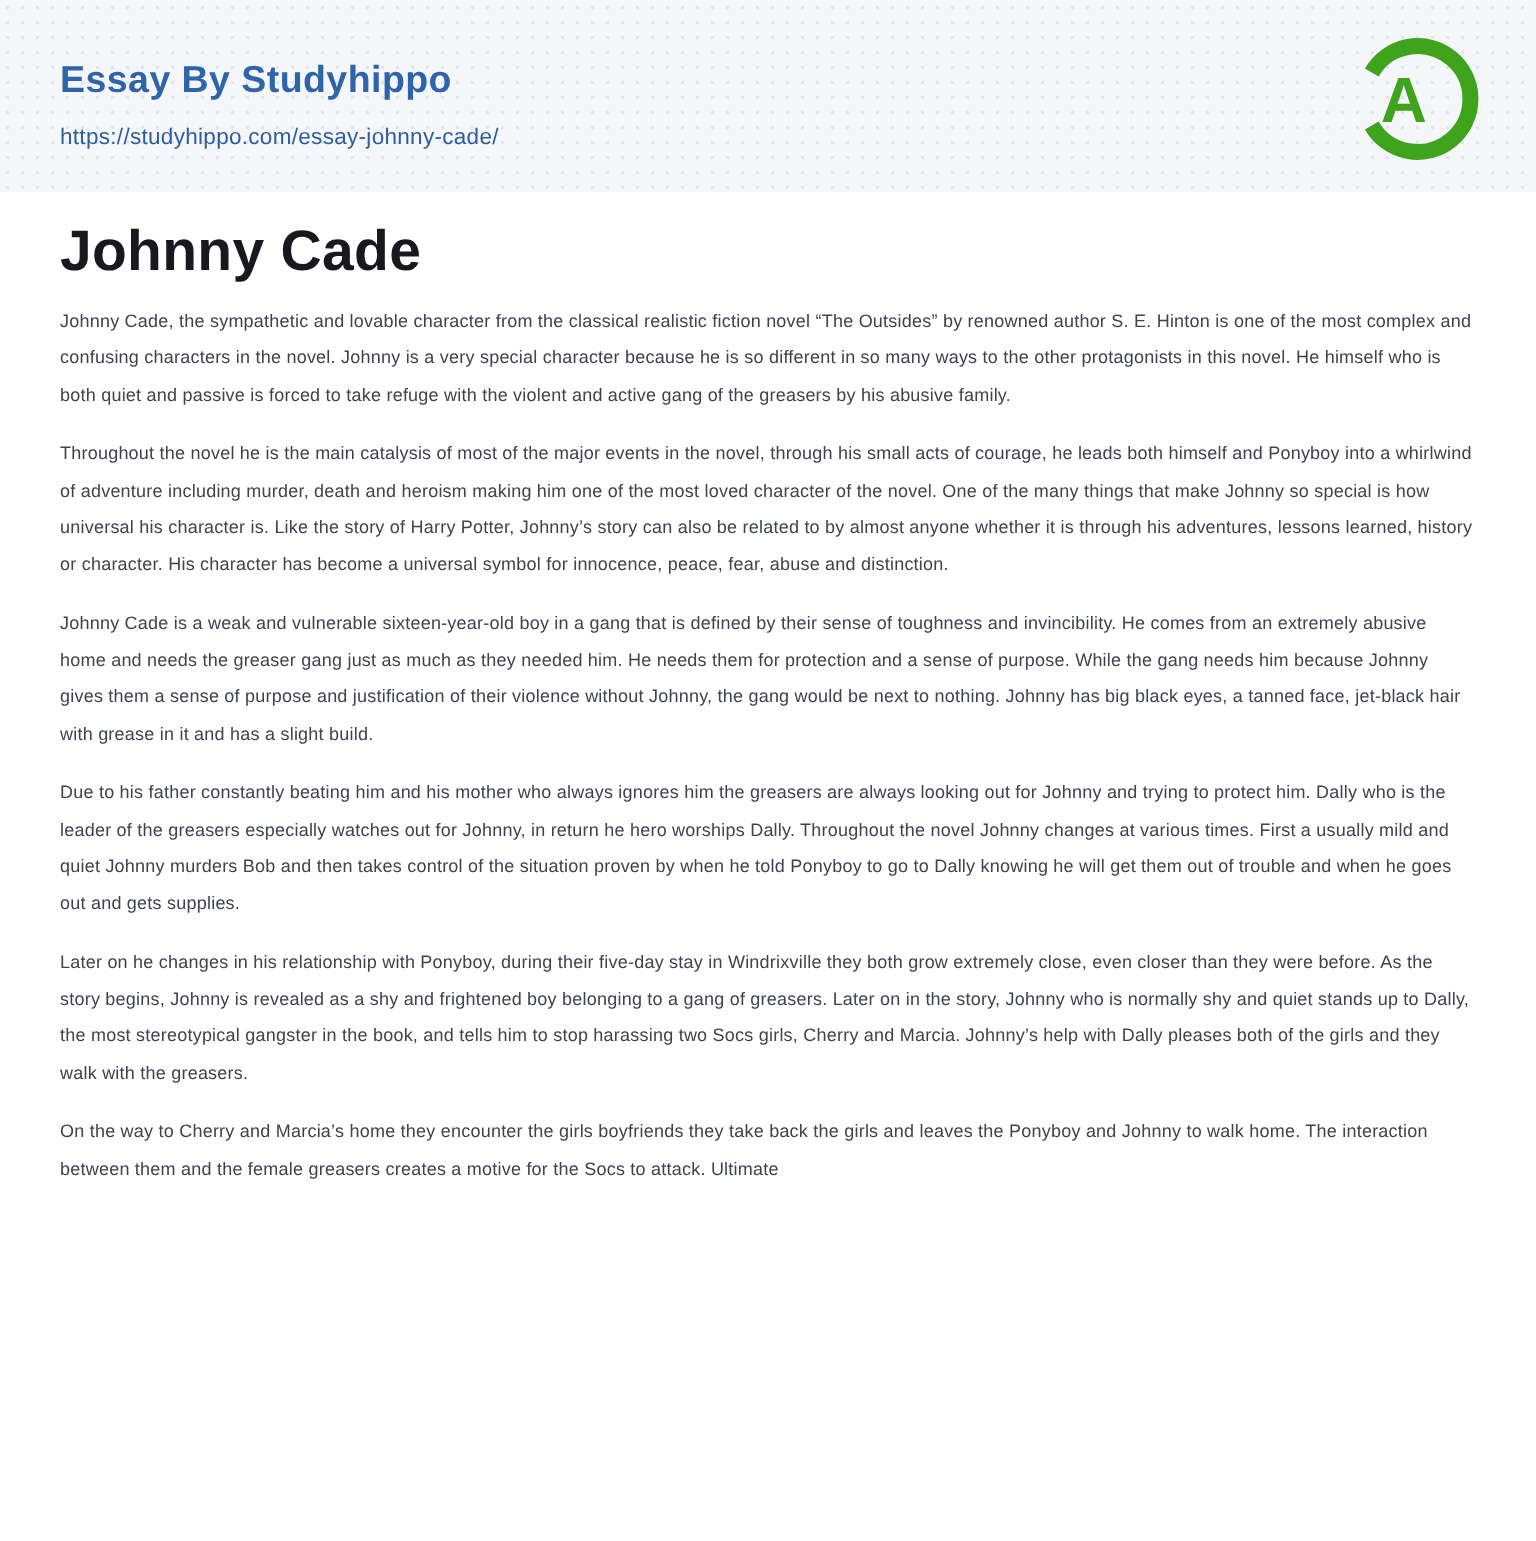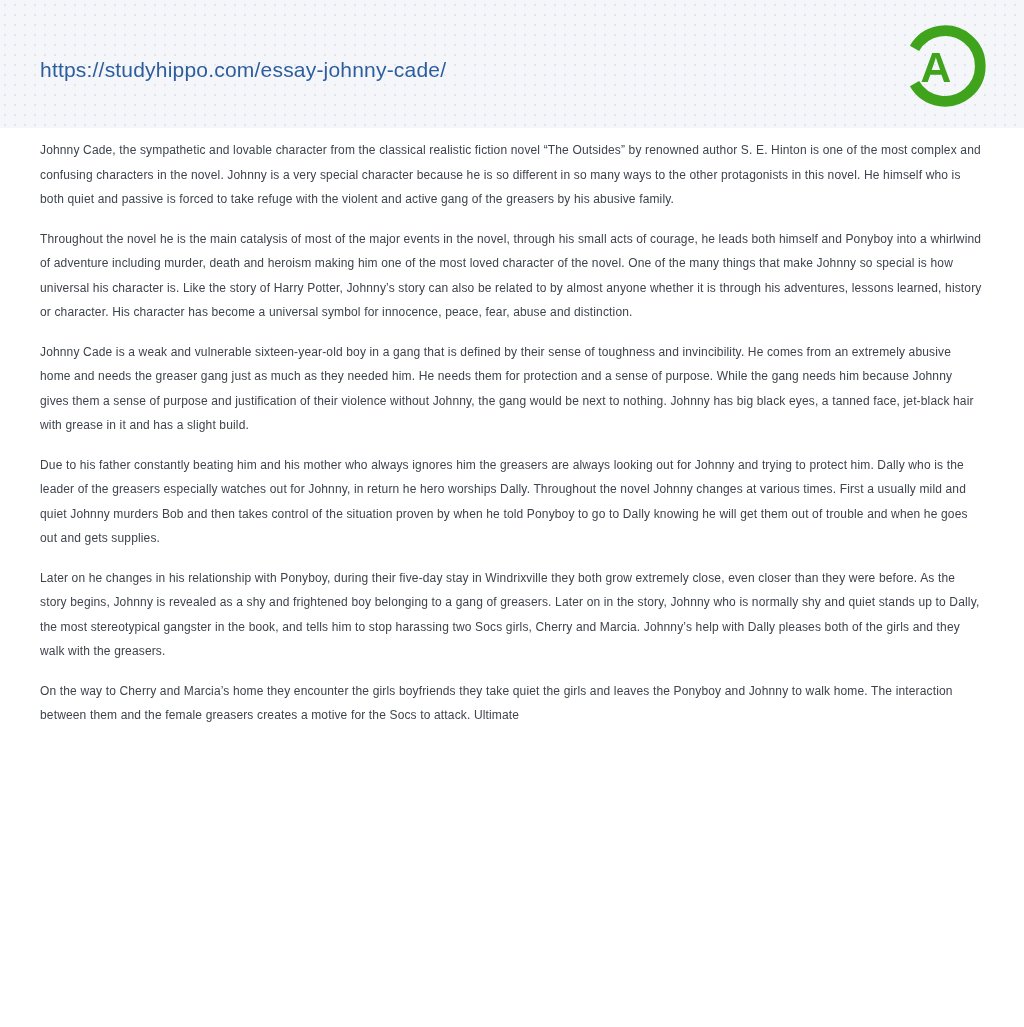--- a/index.html
+++ b/index.html
@@ -25,21 +25,21 @@
   }
   .header-text { padding-top: 12px; }
   .header-title {
     font-size: 25px;
     font-weight: bold;
     color: #2f64a9;
     letter-spacing: 0.3px;
     margin-bottom: 15px;
   }
   .header-url {
-    font-size: 21px;
+    font-size: 15px;
     color: #2d5d9d;
     letter-spacing: 0.2px;
     text-decoration: none;
     cursor: pointer;
   }
   .logo {
     width: 82px;
     height: 94px;
     margin-top: 4px;
     flex: 0 0 auto;
@@ -66,35 +66,37 @@
     max-width: 944px;
   }
 </style>
 </head>
 <body>
 
 <div class="page">
 
   <div class="header">
     <div class="header-text">
+      <div class="header-title">Essay By Studyhippo</div>
       <a class="header-url">https://studyhippo.com/essay-johnny-cade/</a>
     </div>
 
     <div class="logo">
       <svg viewBox="0 0 100 100" width="82" height="94" aria-hidden="true">
 
         <path d="M 12.8 28.5 A 43 43 0 1 1 12.8 71.5" fill="none" stroke="#3fa31c" stroke-width="13" stroke-linecap="butt"></path>
         <text x="39" y="69" font-family="Liberation Sans, sans-serif" font-size="52" font-weight="bold" text-anchor="middle" fill="#3fa31c">A</text>
       </svg>
     </div>
   </div>
 
   <div class="article">
+    <h1 class="article-title">Johnny Cade</h1>
 
     <p>Johnny Cade, the sympathetic and lovable character from the classical realistic fiction novel “The Outsides” by renowned author S. E. Hinton is one of the most complex and confusing characters in the novel. Johnny is a very special character because he is so different in so many ways to the other protagonists in this novel. He himself who is both quiet and passive is forced to take refuge with the violent and active gang of the greasers by his abusive family.</p>
     <p>Throughout the novel he is the main catalysis of most of the major events in the novel, through his small acts of courage, he leads both himself and Ponyboy into a whirlwind of adventure including murder, death and heroism making him one of the most loved character of the novel. One of the many things that make Johnny so special is how universal his character is. Like the story of Harry Potter, Johnny’s story can also be related to by almost anyone whether it is through his adventures, lessons learned, history or character. His character has become a universal symbol for innocence, peace, fear, abuse and distinction.</p>
     <p>Johnny Cade is a weak and vulnerable sixteen-year-old boy in a gang that is defined by their sense of toughness and invincibility. He comes from an extremely abusive home and needs the greaser gang just as much as they needed him. He needs them for protection and a sense of purpose. While the gang needs him because Johnny gives them a sense of purpose and justification of their violence without Johnny, the gang would be next to nothing. Johnny has big black eyes, a tanned face, jet-black hair with grease in it and has a slight build.</p>
     <p>Due to his father constantly beating him and his mother who always ignores him the greasers are always looking out for Johnny and trying to protect him. Dally who is the leader of the greasers especially watches out for Johnny, in return he hero worships Dally. Throughout the novel Johnny changes at various times. First a usually mild and quiet Johnny murders Bob and then takes control of the situation proven by when he told Ponyboy to go to Dally knowing he will get them out of trouble and when he goes out and gets supplies.</p>
     <p>Later on he changes in his relationship with Ponyboy, during their five-day stay in Windrixville they both grow extremely close, even closer than they were before. As the story begins, Johnny is revealed as a shy and frightened boy belonging to a gang of greasers. Later on in the story, Johnny who is normally shy and quiet stands up to Dally, the most stereotypical gangster in the book, and tells him to stop harassing two Socs girls, Cherry and Marcia. Johnny’s help with Dally pleases both of the girls and they walk with the greasers.</p>
-    <p>On the way to Cherry and Marcia’s home they encounter the girls boyfriends they take quiet the girls and leaves the Ponyboy and Johnny to walk home. The interaction between them and the female greasers creates a motive for the Socs to attack. Ultimate</p>
+    <p>On the way to Cherry and Marcia’s home they encounter the girls boyfriends they take back the girls and leaves the Ponyboy and Johnny to walk home. The interaction between them and the female greasers creates a motive for the Socs to attack. Ultimate</p>
   </div>
 
 </div>
 
 </body></html>

